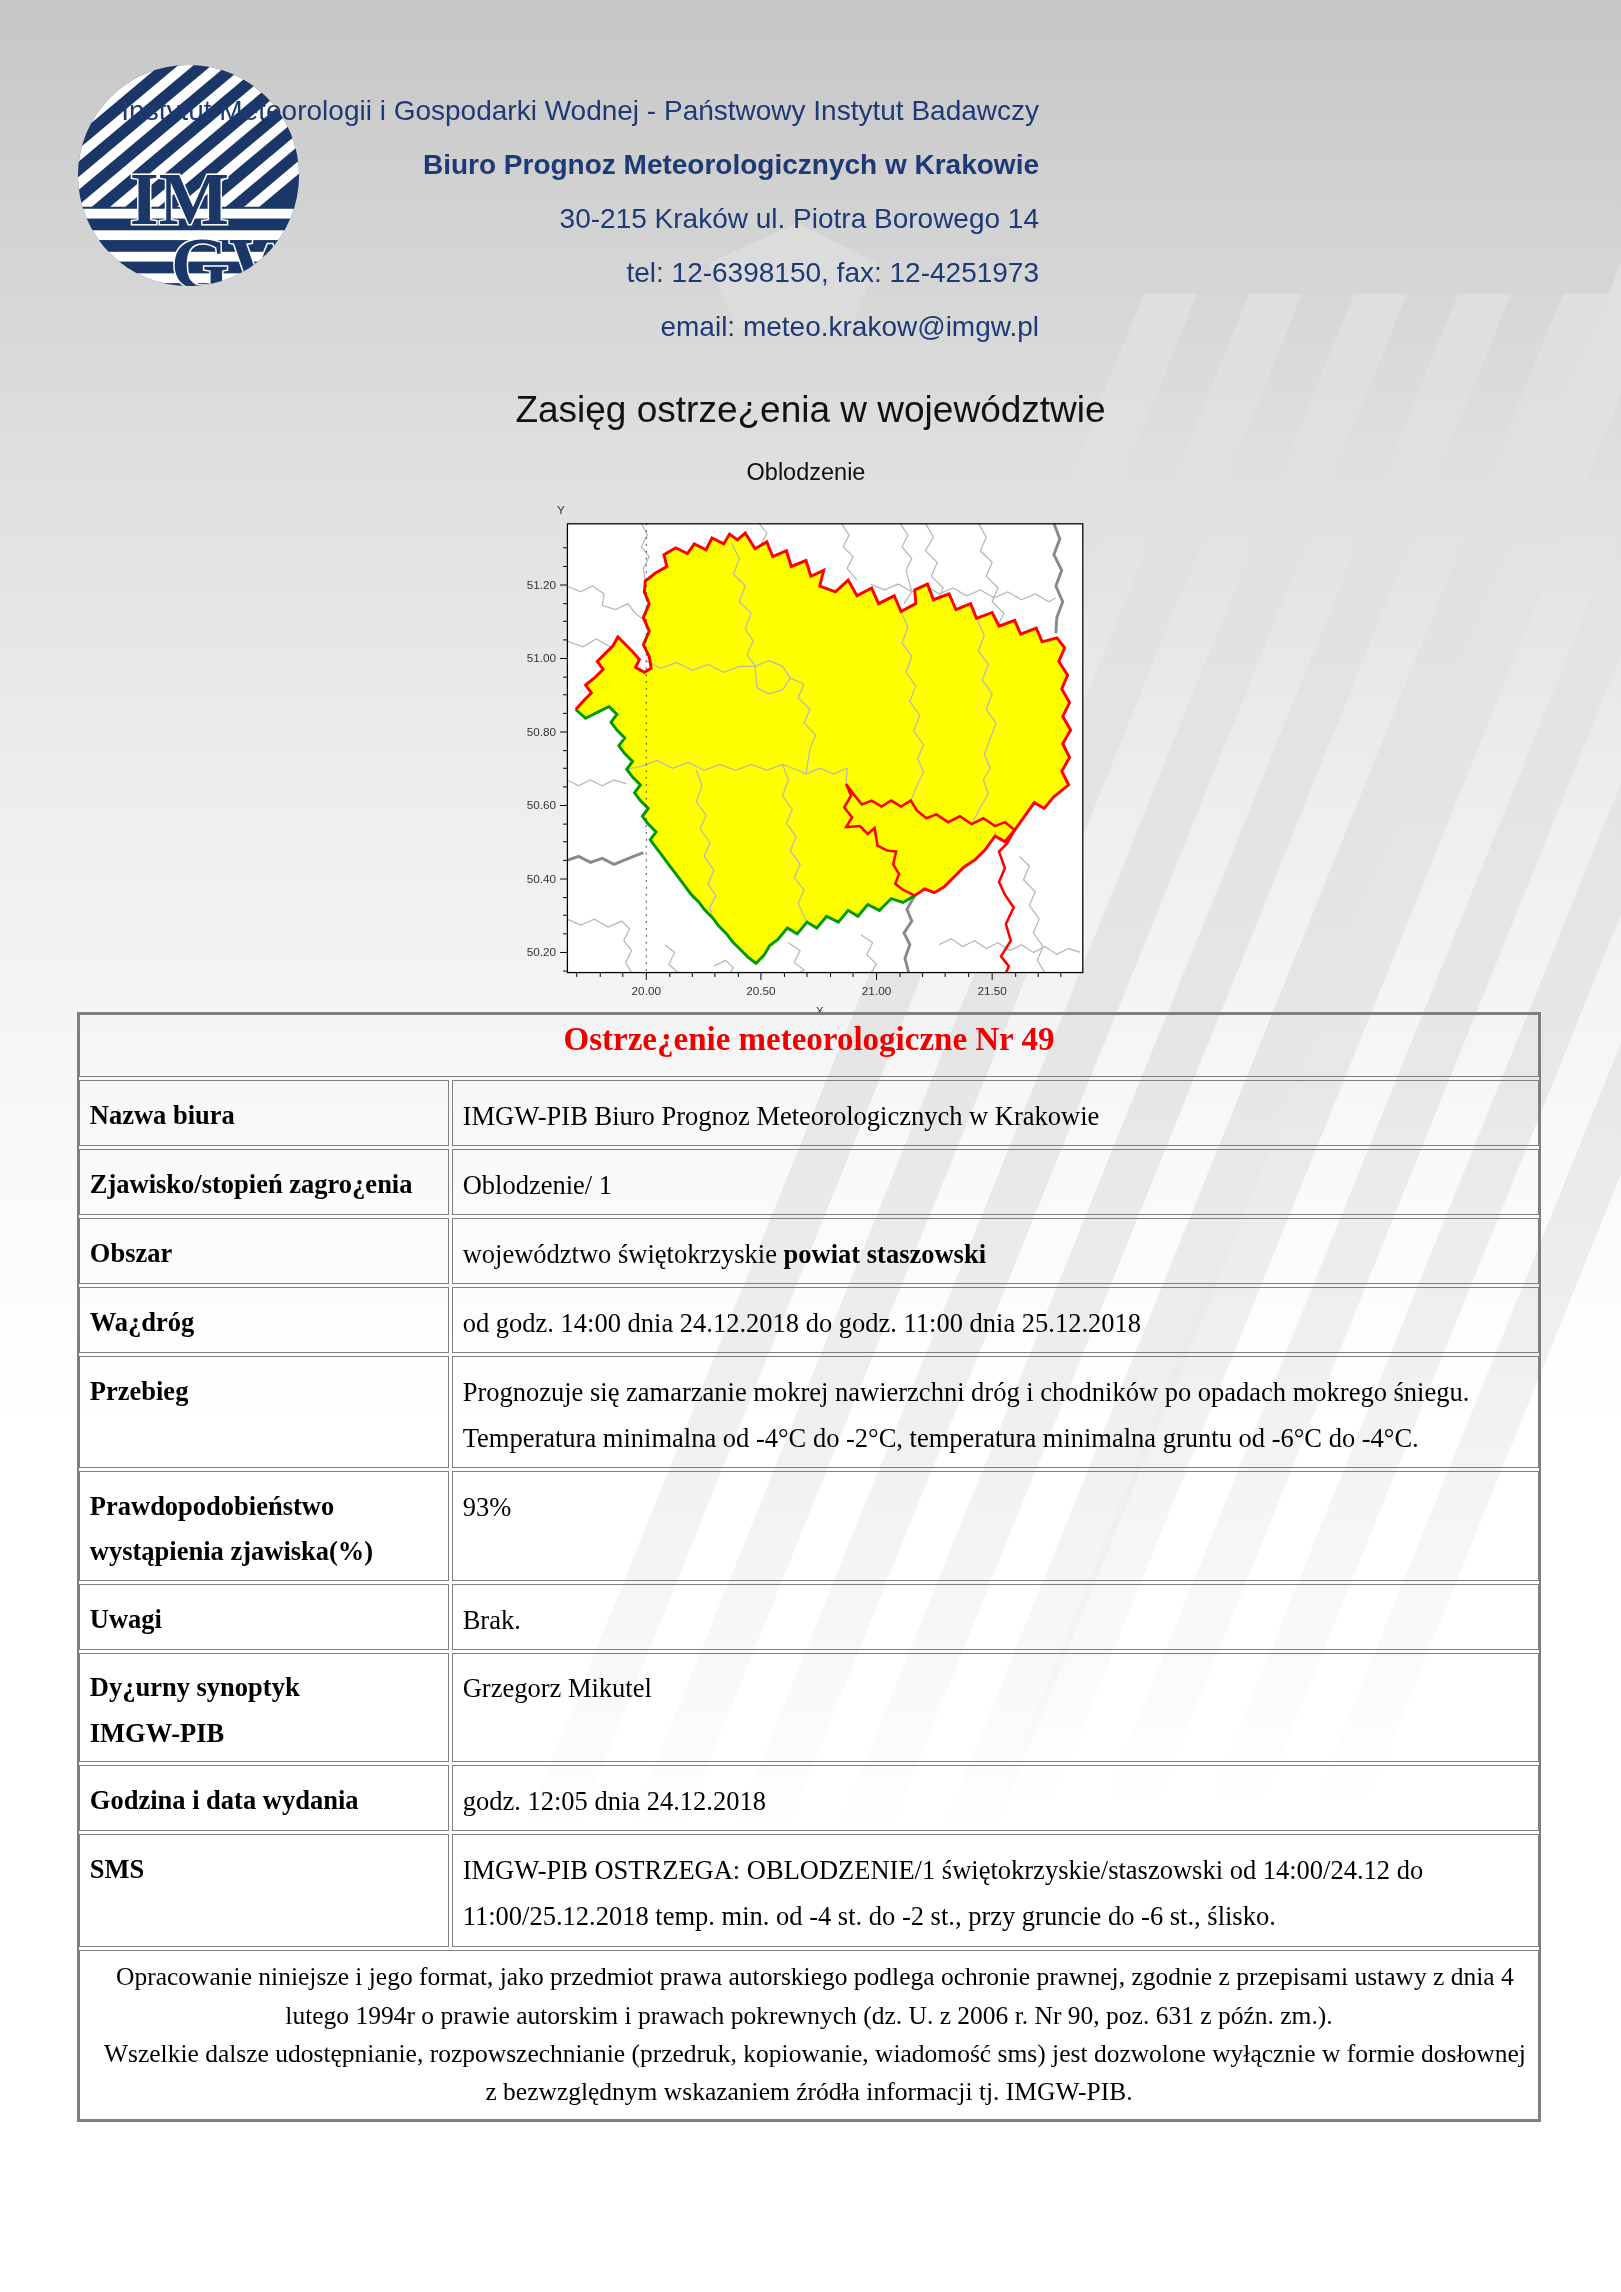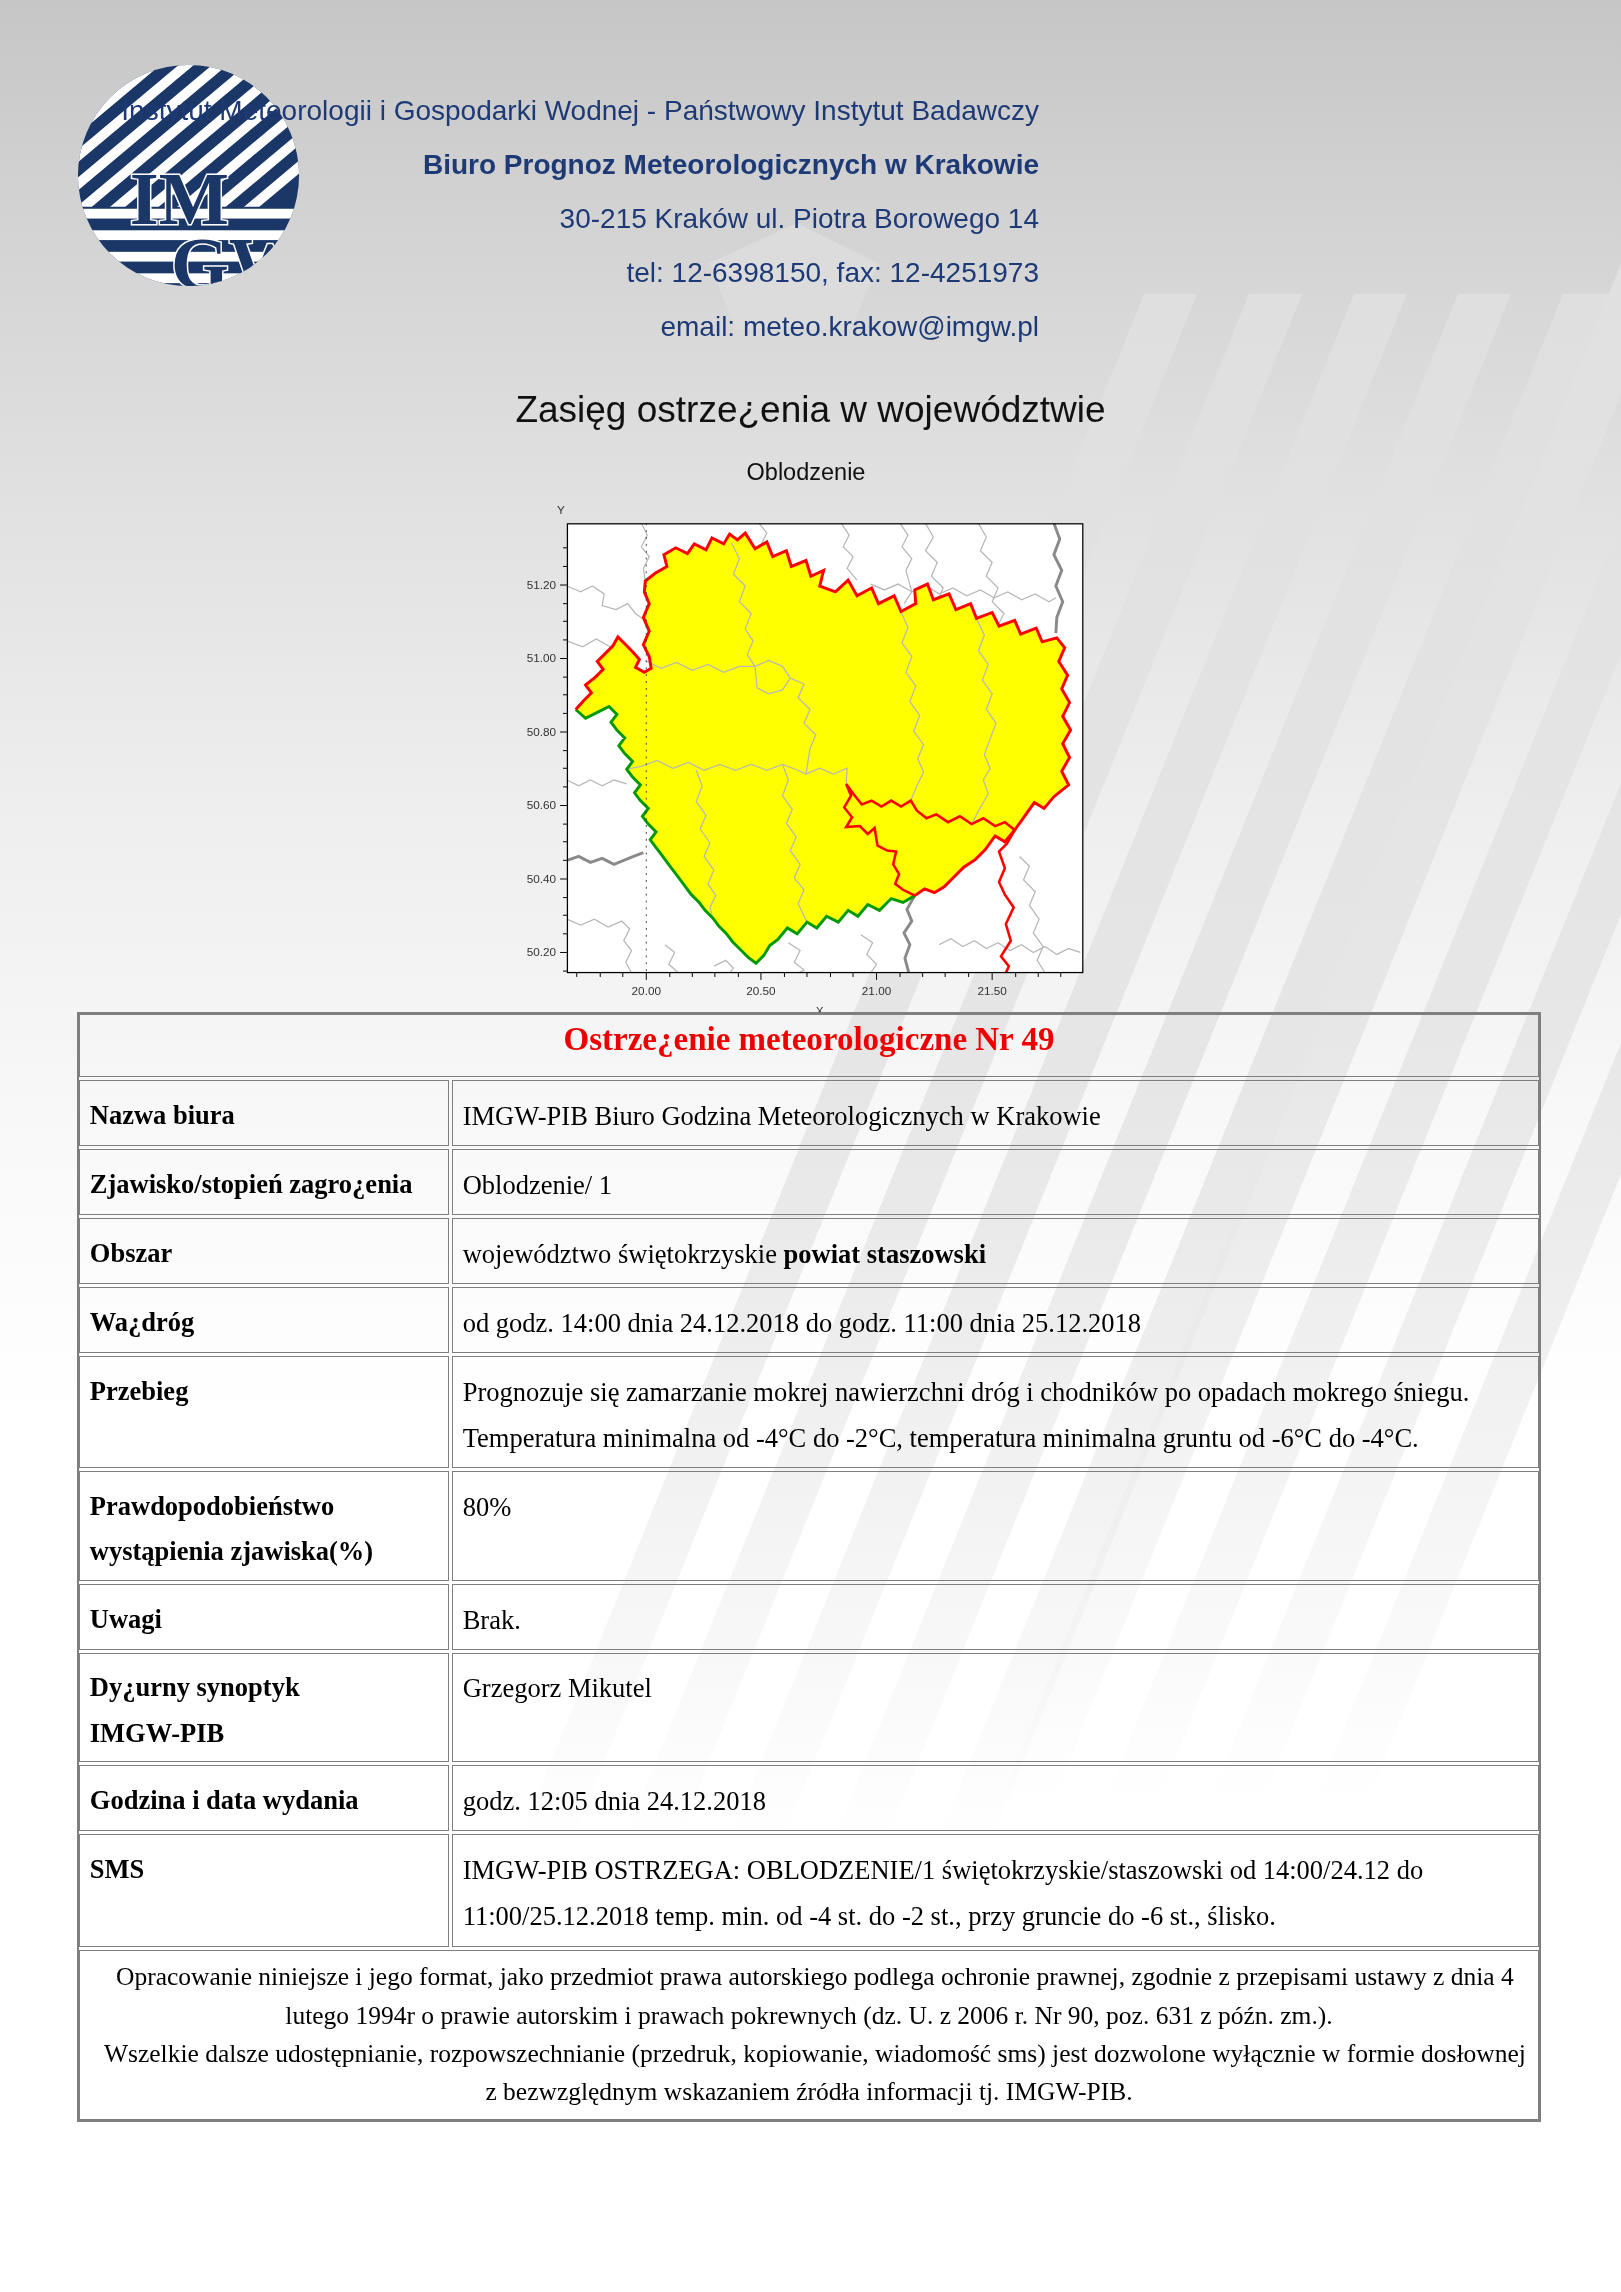--- a/index.html
+++ b/index.html
@@ -234,21 +234,21 @@
       </g>
     </g>
   </svg>
 
   <div class="wtable">
     <div class="trow title-row">
       <div class="tcell full ttl">Ostrze¿enie meteorologiczne Nr 49</div>
     </div>
     <div class="trow row-s">
       <div class="tcell lab">Nazwa biura</div>
-      <div class="tcell val">IMGW-PIB Biuro Godzina Meteorologicznych w Krakowie</div>
+      <div class="tcell val">IMGW-PIB Biuro Prognoz Meteorologicznych w Krakowie</div>
     </div>
     <div class="trow row-s">
       <div class="tcell lab">Zjawisko/stopień zagro¿enia</div>
       <div class="tcell val">Oblodzenie/ 1</div>
     </div>
     <div class="trow row-s">
       <div class="tcell lab">Obszar</div>
       <div class="tcell val"><span>województwo świętokrzyskie </span><b>powiat staszowski</b></div>
     </div>
     <div class="trow row-s">
@@ -256,21 +256,21 @@
       <div class="tcell val">od godz. 14:00 dnia 24.12.2018 do godz. 11:00 dnia 25.12.2018</div>
     </div>
     <div class="trow row-t">
       <div class="tcell lab">Przebieg</div>
       <div class="tcell val">Prognozuje się zamarzanie mokrej nawierzchni dróg i chodników po opadach mokrego śniegu.
 Temperatura minimalna od -4°C do -2°C, temperatura minimalna gruntu od -6°C do -4°C.</div>
     </div>
     <div class="trow row-t">
       <div class="tcell lab">Prawdopodobieństwo
 wystąpienia zjawiska(%)</div>
-      <div class="tcell val">80%</div>
+      <div class="tcell val">93%</div>
     </div>
     <div class="trow row-s">
       <div class="tcell lab">Uwagi</div>
       <div class="tcell val">Brak.</div>
     </div>
     <div class="trow row-t">
       <div class="tcell lab">Dy¿urny synoptyk
 IMGW-PIB</div>
       <div class="tcell val">Grzegorz Mikutel</div>
     </div>

